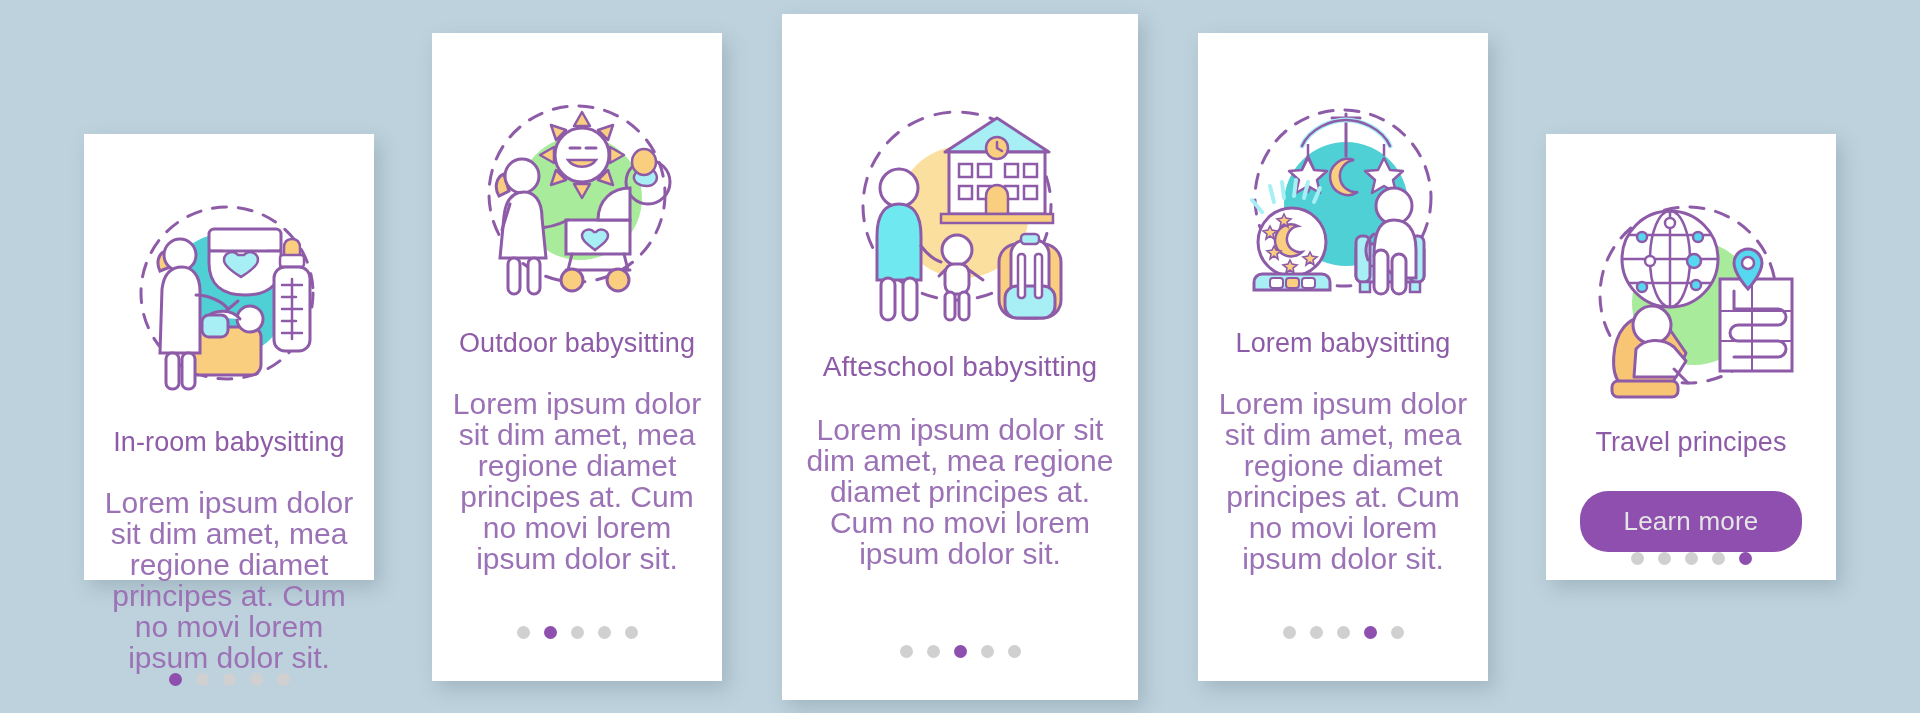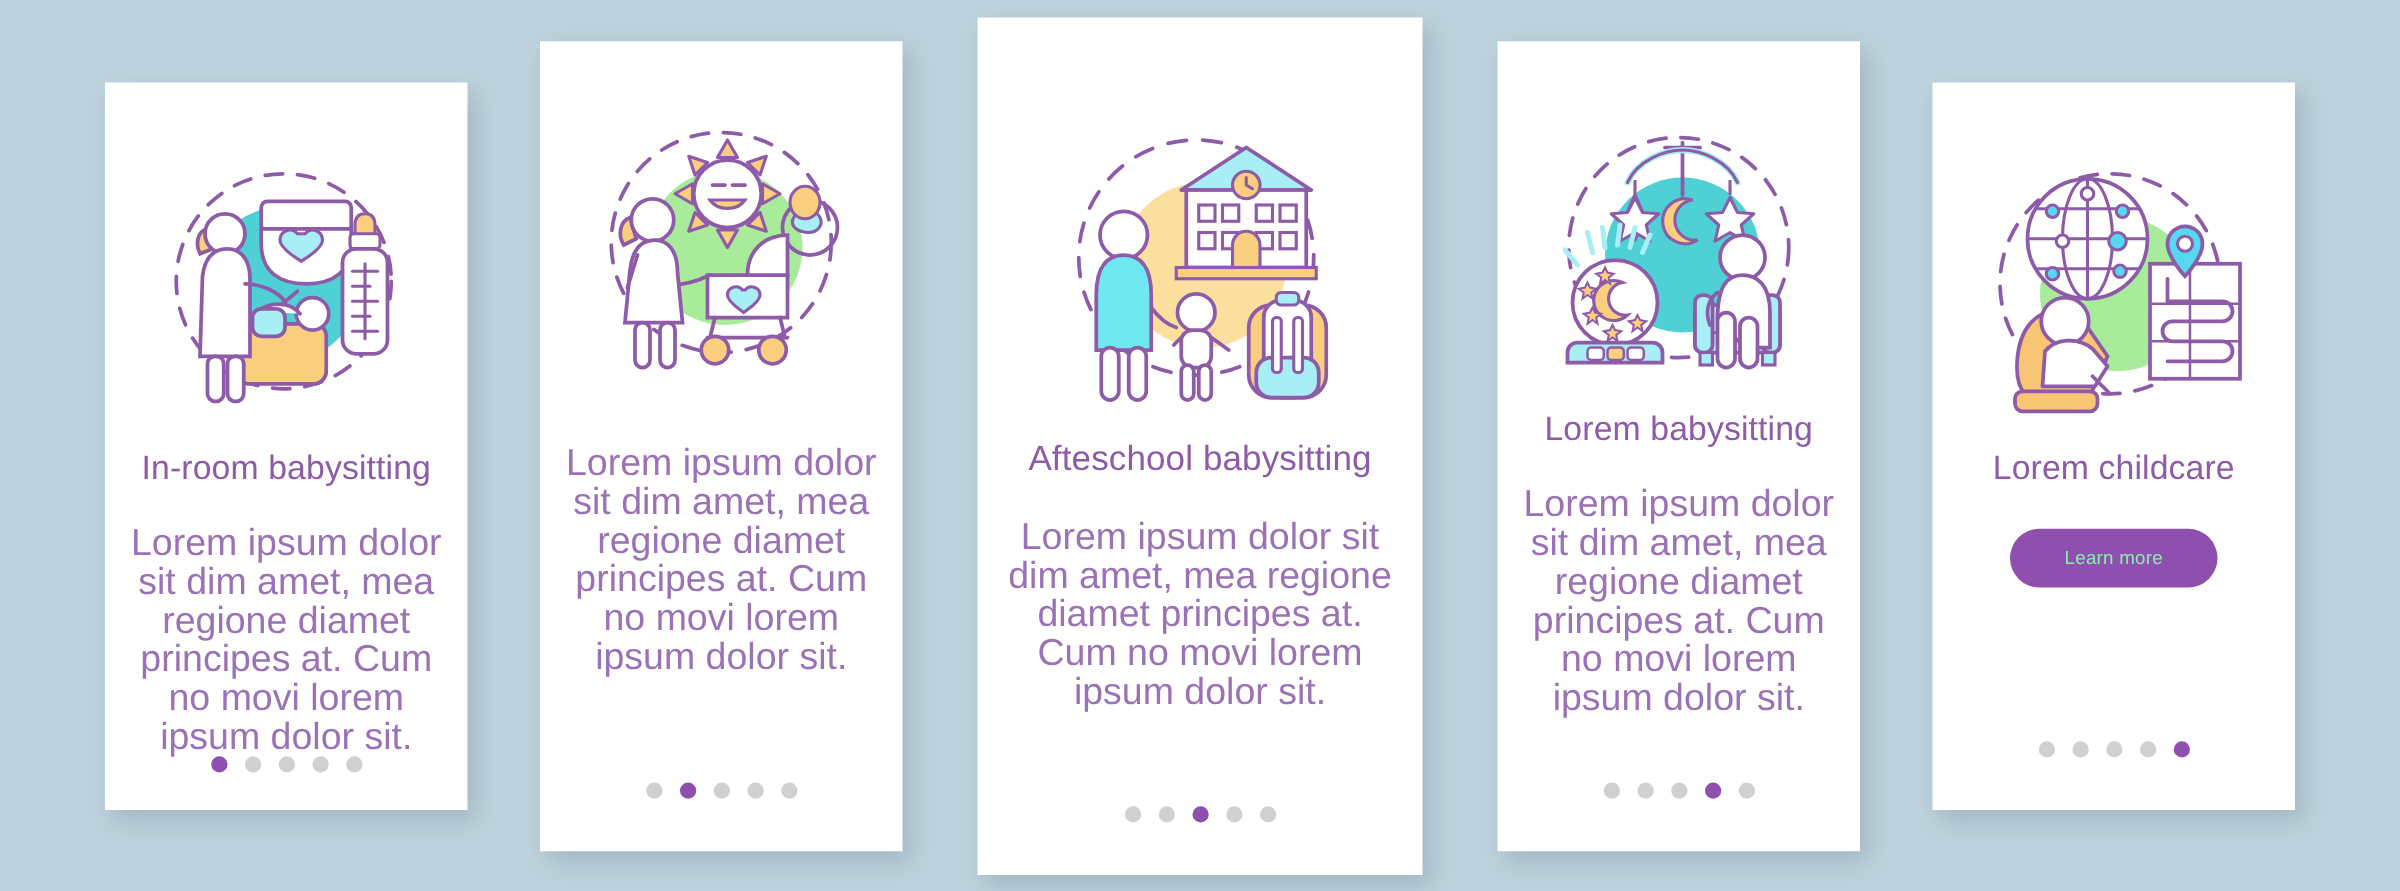--- a/index.html
+++ b/index.html
@@ -18,21 +18,21 @@
     display:flex;align-items:center;justify-content:center;
     width:1920px;height:713px;
   }
   .card{
     background:#ffffff;
     box-shadow:6px 8px 18px rgba(90,110,125,.28);
     display:flex;flex-direction:column;align-items:center;
     box-sizing:border-box;
     flex:0 0 auto;
   }
-  .card.small{width:290px;height:582px;padding-top:42px;}
+  .card.small{width:290px;height:446px;padding-top:42px;}
   .card.mid{width:290px;height:648px;padding-top:44px;}
   .card.tall{width:356px;height:686px;padding-top:64px;}
   .spacer{width:58px;flex:0 0 auto;}
   .spacer.s2{width:60px;}
 
   .art{
     width:100%;height:250px;
     display:flex;align-items:center;justify-content:center;
     flex:0 0 auto;
   }
@@ -60,24 +60,24 @@
     padding:0 16px;
     font-weight:400;
   }
   .card.small .body{margin-top:28px;}
   .card.mid .body{margin-top:28px;}
   .card.tall .body{margin-top:30px;}
 
   .btn{
     margin-top:32px;
     background:#8e4fae;
-    color:#86efac;
+    color:#e5e5e5;
     border:none;
     border-radius:28px;
-    font-size:15px;
+    font-size:26px;
     font-family:"Liberation Sans", sans-serif;
     padding:15px 44px;
     cursor:pointer;
     letter-spacing:.2px;
   }
 
   .dots{
     margin-top:auto;
     margin-bottom:42px;
     display:flex;gap:14px;align-items:center;justify-content:center;
@@ -178,20 +178,21 @@
           <path d="M74 134 c12 0 24 -4 32 -8" fill="none" stroke="#8e5ba8" stroke-width="3" stroke-linecap="round"></path>
 
           <path d="M42 80 c-8 3 -10 14 -5 22 l10 -5 z" fill="#f9cf7f" stroke="#8e5ba8" stroke-width="3"></path>
           <circle cx="60" cy="82" r="17" fill="#fff" stroke="#8e5ba8" stroke-width="3"></circle>
           <path d="M42 122 c2 -18 10 -24 20 -24 c10 0 18 8 18 26 l4 40 h-46 z" fill="#fff" stroke="#8e5ba8" stroke-width="3"></path>
           <path d="M48 110 l-8 26" fill="none" stroke="#8e5ba8" stroke-width="3" stroke-linecap="round"></path>
           <rect x="46" y="164" width="12" height="36" rx="6" fill="#fff" stroke="#8e5ba8" stroke-width="3"></rect>
           <rect x="66" y="164" width="12" height="36" rx="6" fill="#fff" stroke="#8e5ba8" stroke-width="3"></rect>
         </svg>
       </div>
+      <h2 class="title">Outdoor babysitting</h2>
       <p class="body">Lorem ipsum dolor sit dim amet, mea regione diamet principes at. Cum no movi lorem ipsum dolor sit.</p>
       <div class="dots">
         <span class="dot"></span>
         <span class="dot on"></span>
         <span class="dot"></span>
         <span class="dot"></span>
         <span class="dot"></span>
       </div>
     </div>
 
@@ -347,21 +348,21 @@
           <path d="M158 70 a14 14 0 0 1 28 0 c0 11 -14 26 -14 26 c0 0 -14 -15 -14 -26z" fill="#55d8f0" stroke="#8e5ba8" stroke-width="3"></path>
           <circle cx="172" cy="70" r="6" fill="#fff" stroke="#8e5ba8" stroke-width="2.5"></circle>
 
           <path d="M44 190 c-10 -10 -8 -42 4 -56 c10 -12 28 -14 40 -6 l22 32 l-14 32 z" fill="#f7c574" stroke="#8e5ba8" stroke-width="3" stroke-linejoin="round"></path>
           <circle cx="76" cy="132" r="19" fill="#fff" stroke="#8e5ba8" stroke-width="3"></circle>
           <path d="M60 156 c8 -10 26 -12 38 -2 l12 14 l-10 16 l-42 0 z" fill="#fff" stroke="#8e5ba8" stroke-width="3" stroke-linejoin="round"></path>
           <path d="M98 176 l14 14" fill="none" stroke="#8e5ba8" stroke-width="3" stroke-linecap="round"></path>
           <rect x="36" y="188" width="66" height="16" rx="6" fill="#f7c574" stroke="#8e5ba8" stroke-width="3"></rect>
         </svg>
       </div>
-      <h2 class="title">Lorem childcare</h2>
+      <h2 class="title">Travel principes</h2>
       <button class="btn">Learn more</button>
       <div class="dots">
         <span class="dot"></span>
         <span class="dot"></span>
         <span class="dot"></span>
         <span class="dot"></span>
         <span class="dot on"></span>
       </div>
     </div>
 

